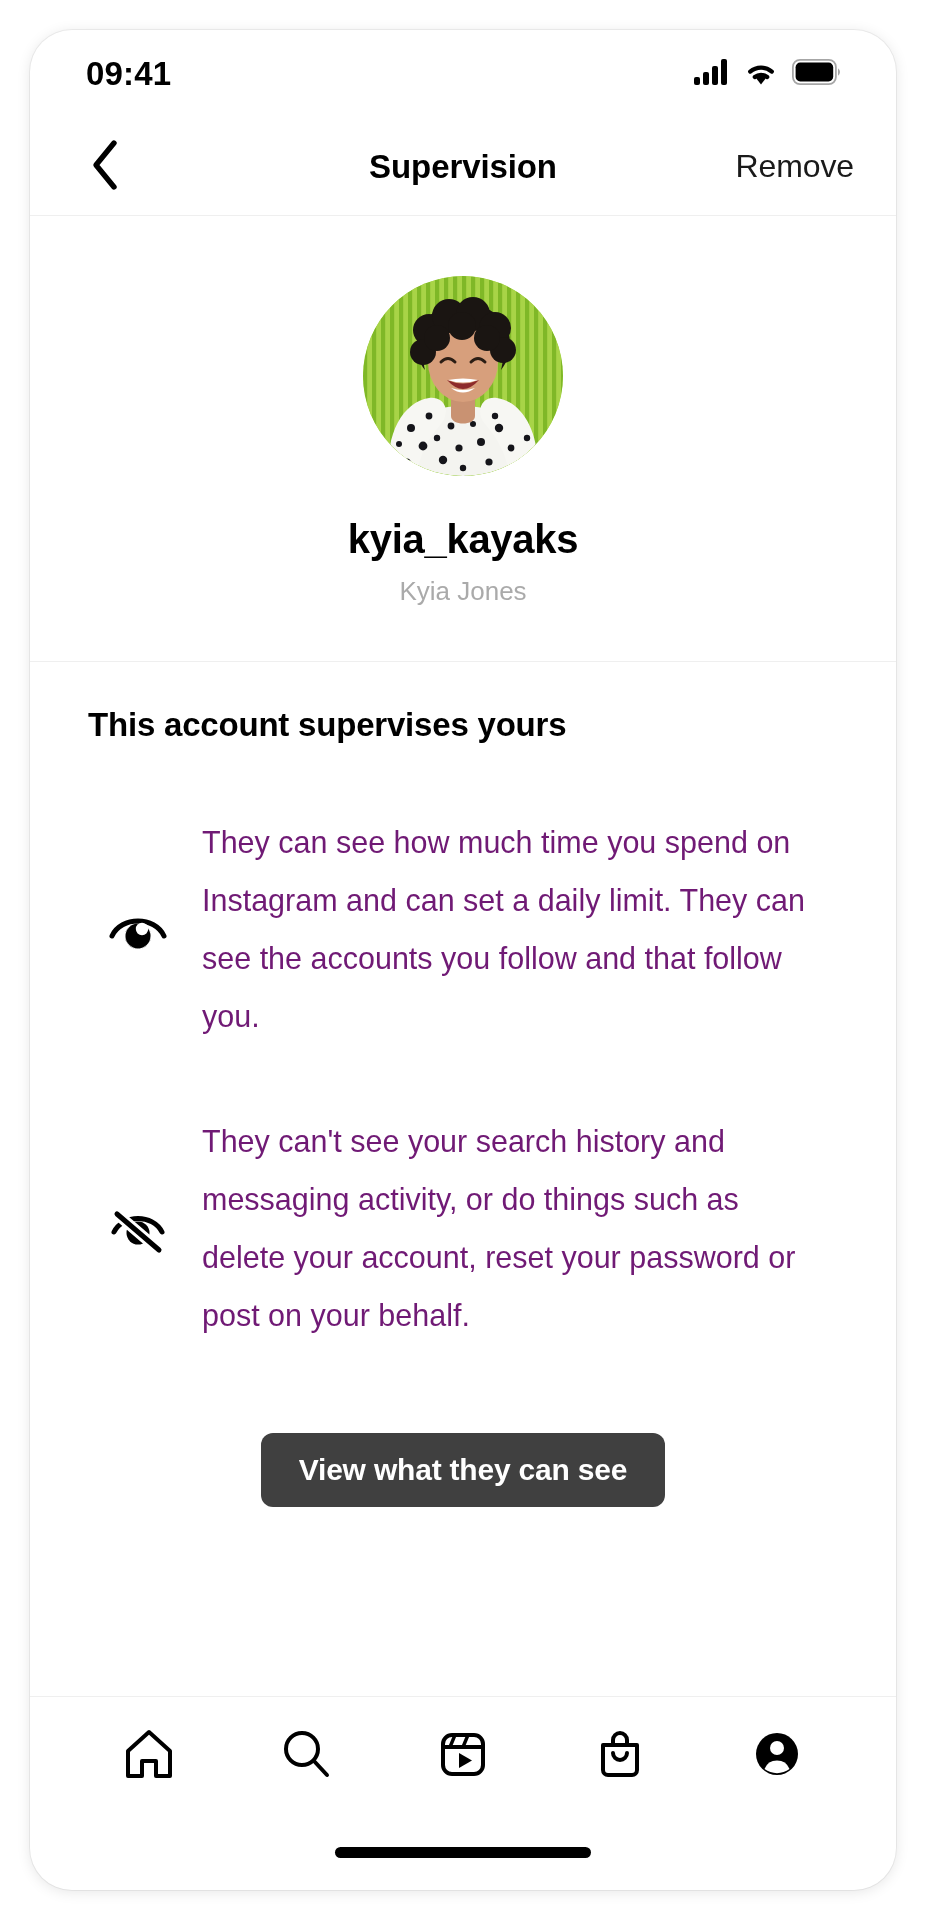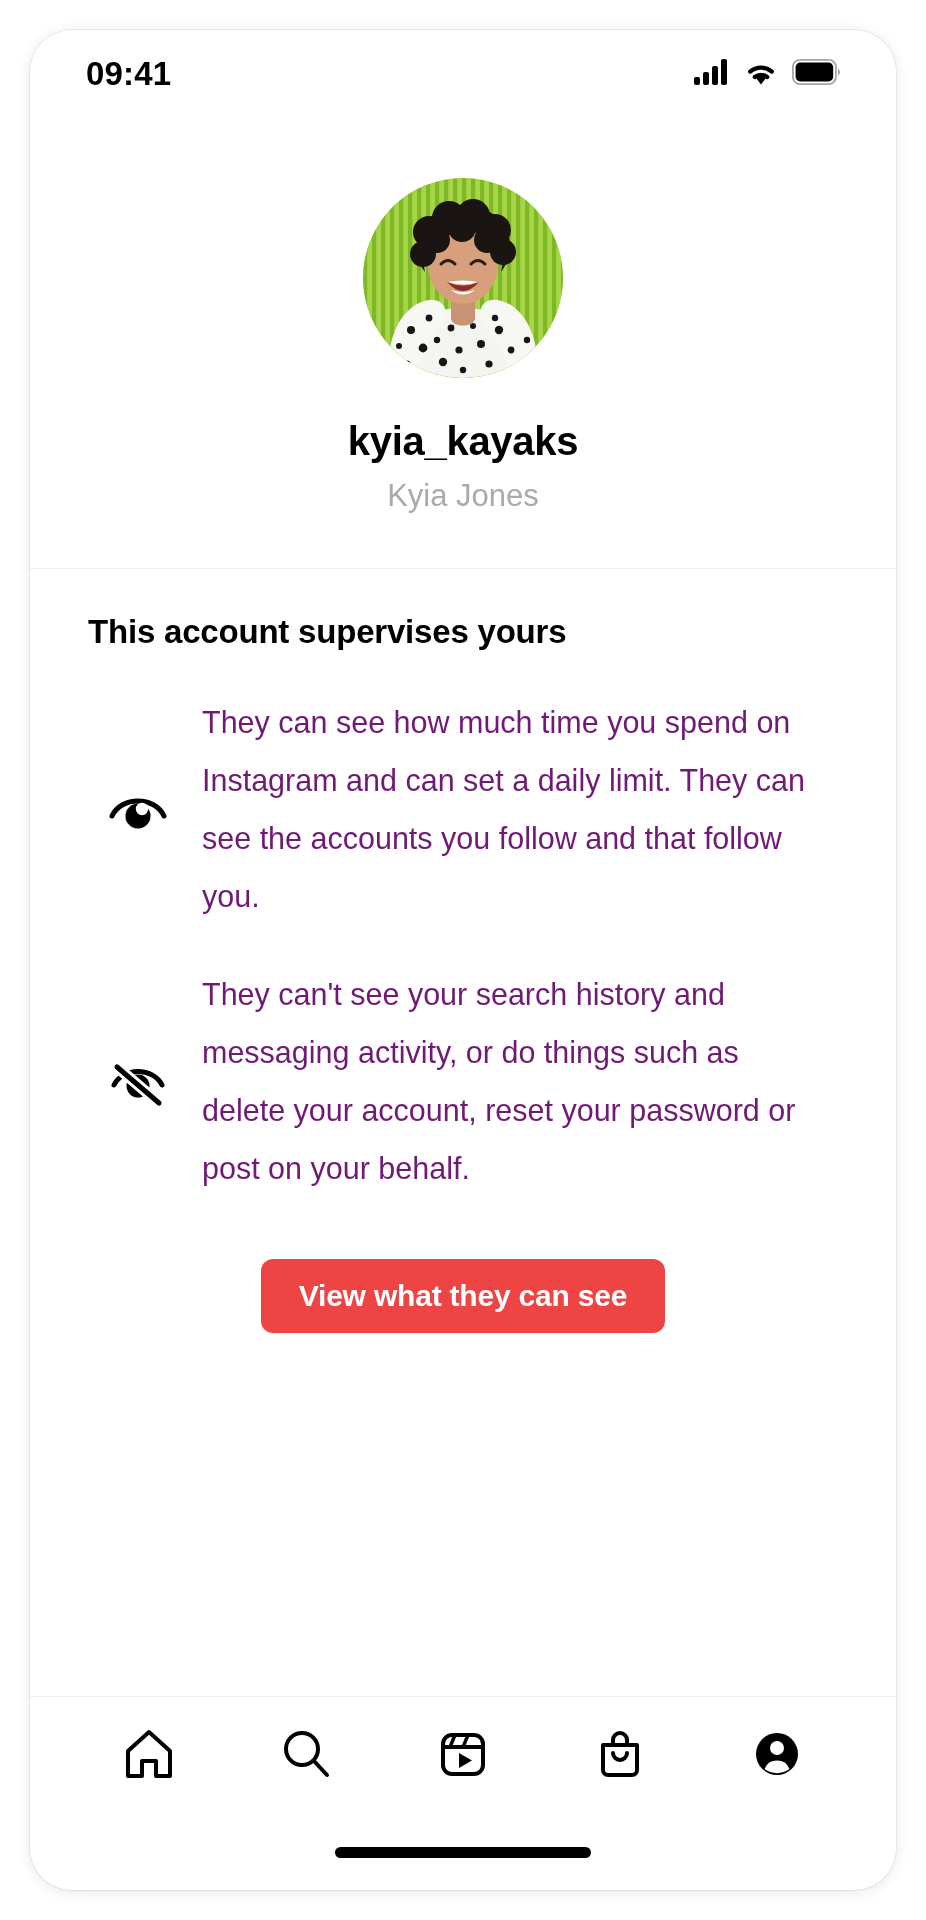--- a/index.html
+++ b/index.html
@@ -113,31 +113,32 @@
 
   .profile-username {
     margin-top: 41px;
     font-size: 40px;
     font-weight: bold;
     color: #000;
     letter-spacing: -0.3px;
   }
   .profile-fullname {
     margin-top: 14px;
-    font-size: 31px;
+    font-size: 26px;
     color: #aaaaaa;
   }
 
   
   .info {
     flex: 1 1 auto;
     padding: 44px 0 0;
     display: flex;
     flex-direction: column;
     overflow: hidden;
+    gap: 27px;
   }
   .section-title {
     font-size: 33px;
     font-weight: bold;
     color: #000;
     padding: 0 58px;
     letter-spacing: -0.2px;
   }
 
   .info-row {
@@ -161,21 +162,21 @@
     color: #701a75;
     padding-left: 16px;
   }
 
   .cta-wrap {
     display: flex;
     justify-content: center;
     margin-top: 62px;
   }
   .cta-button {
-    background: #ef4444;
+    background: #404040;
     color: #ffffff;
     font-size: 30px;
     font-weight: bold;
     border: none;
     border-radius: 12px;
     padding: 20px 38px;
     cursor: pointer;
     font-family: "Liberation Sans", sans-serif;
     letter-spacing: -0.2px;
   }
@@ -240,20 +241,31 @@
         <span>
           <svg width="50" height="26" viewBox="0 0 50 26">
             <rect x="0.9" y="0.9" width="43" height="24.2" rx="7" fill="none" stroke="#000" stroke-opacity="0.35" stroke-width="1.8"></rect>
             <rect x="3.6" y="3.6" width="37.6" height="18.8" rx="4.6" fill="#000"></rect>
             <path d="M46 9.2 a4.6 4.6 0 0 1 0 7.6 Z" fill="#000" fill-opacity="0.35"></path>
           </svg>
         </span>
       </div>
     </div>
 
+    <div class="navbar">
+      <div class="nav-back">
+        <span>
+          <svg width="34" height="52" viewBox="0 0 34 52">
+            <path d="M26 4 L8 26 L26 48" stroke="#000" stroke-width="5.4" fill="none" stroke-linecap="round" stroke-linejoin="round"></path>
+          </svg>
+        </span>
+      </div>
+      <div class="nav-title">Supervision</div>
+      <div class="nav-action">Remove</div>
+    </div>
 
     <div class="profile">
       <div class="avatar">
         <svg viewBox="0 0 200 200">
           <defs>
             <pattern id="stripes" width="9" height="9" patternUnits="userSpaceOnUse">
               <rect width="9" height="9" fill="#a8d447"></rect>
               <rect width="4.2" height="9" fill="#7fb827"></rect>
             </pattern>
             <clipPath id="circleClip">

